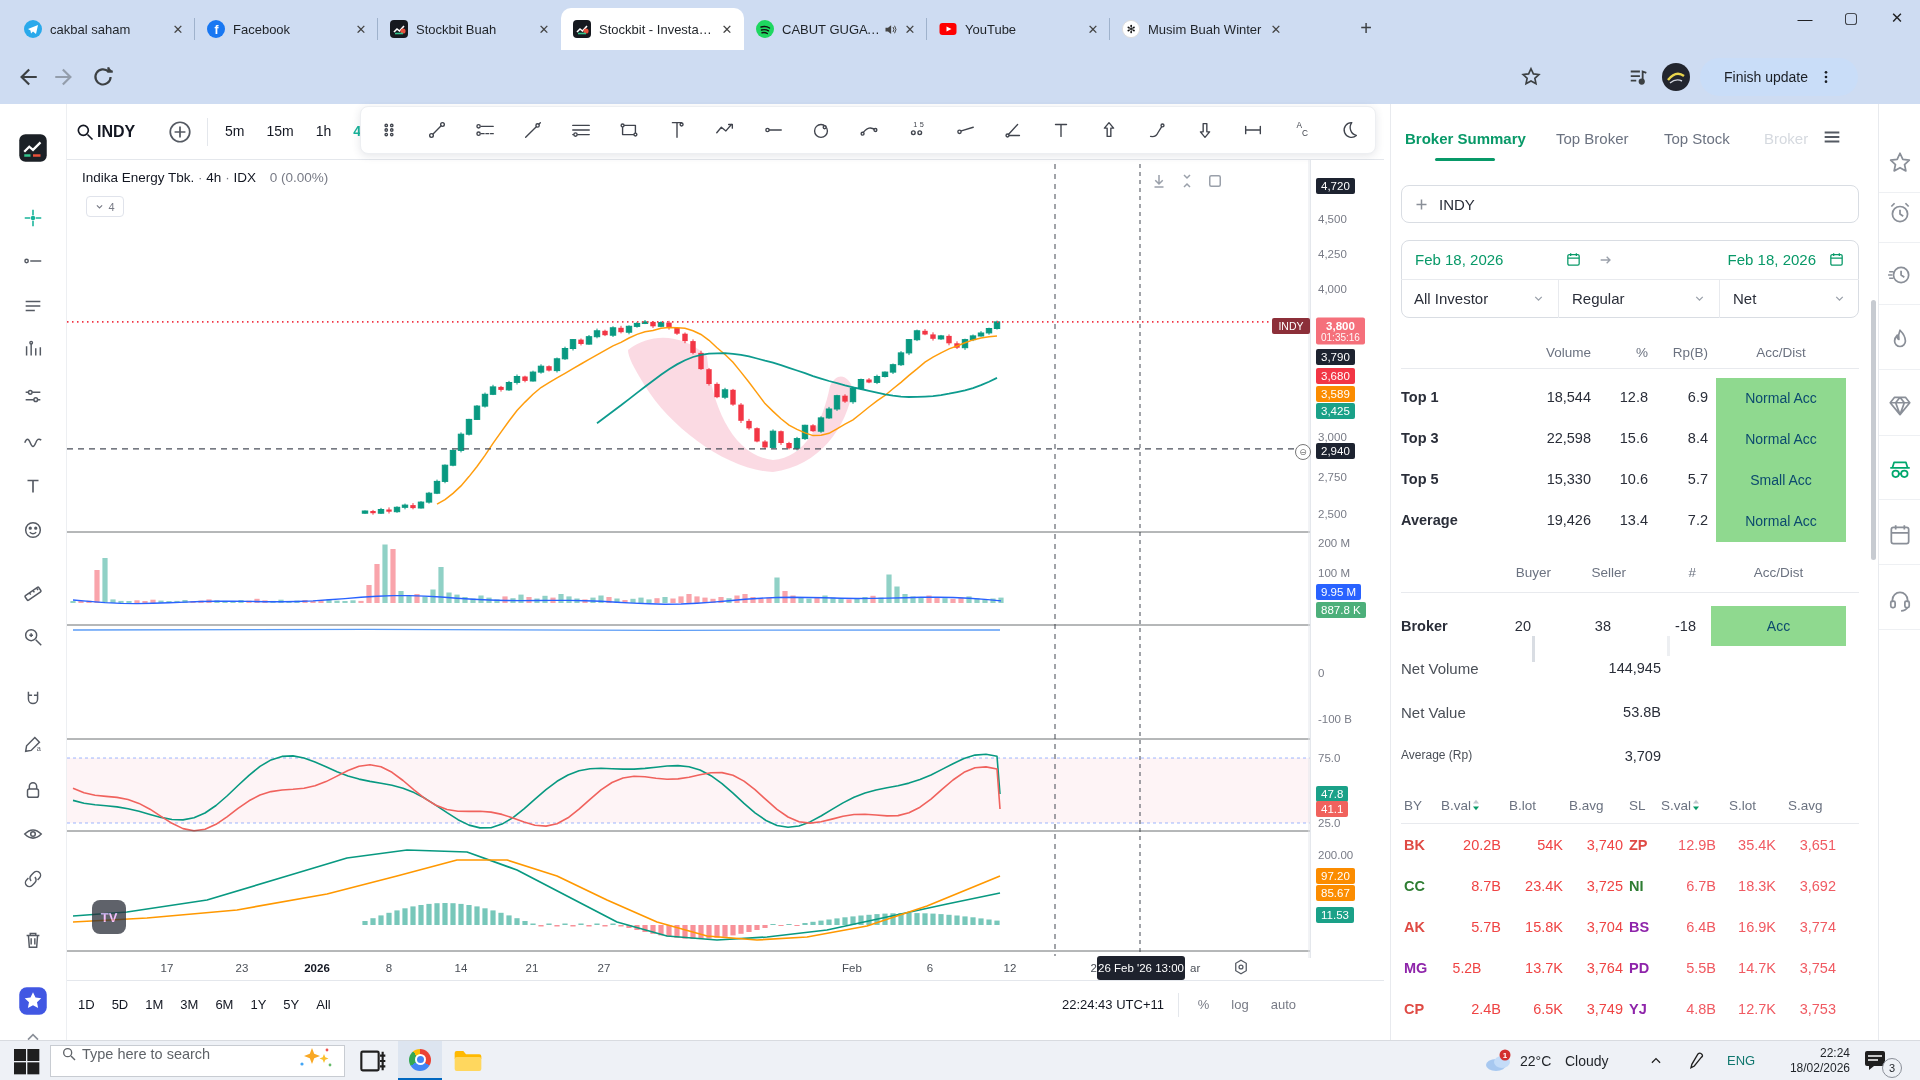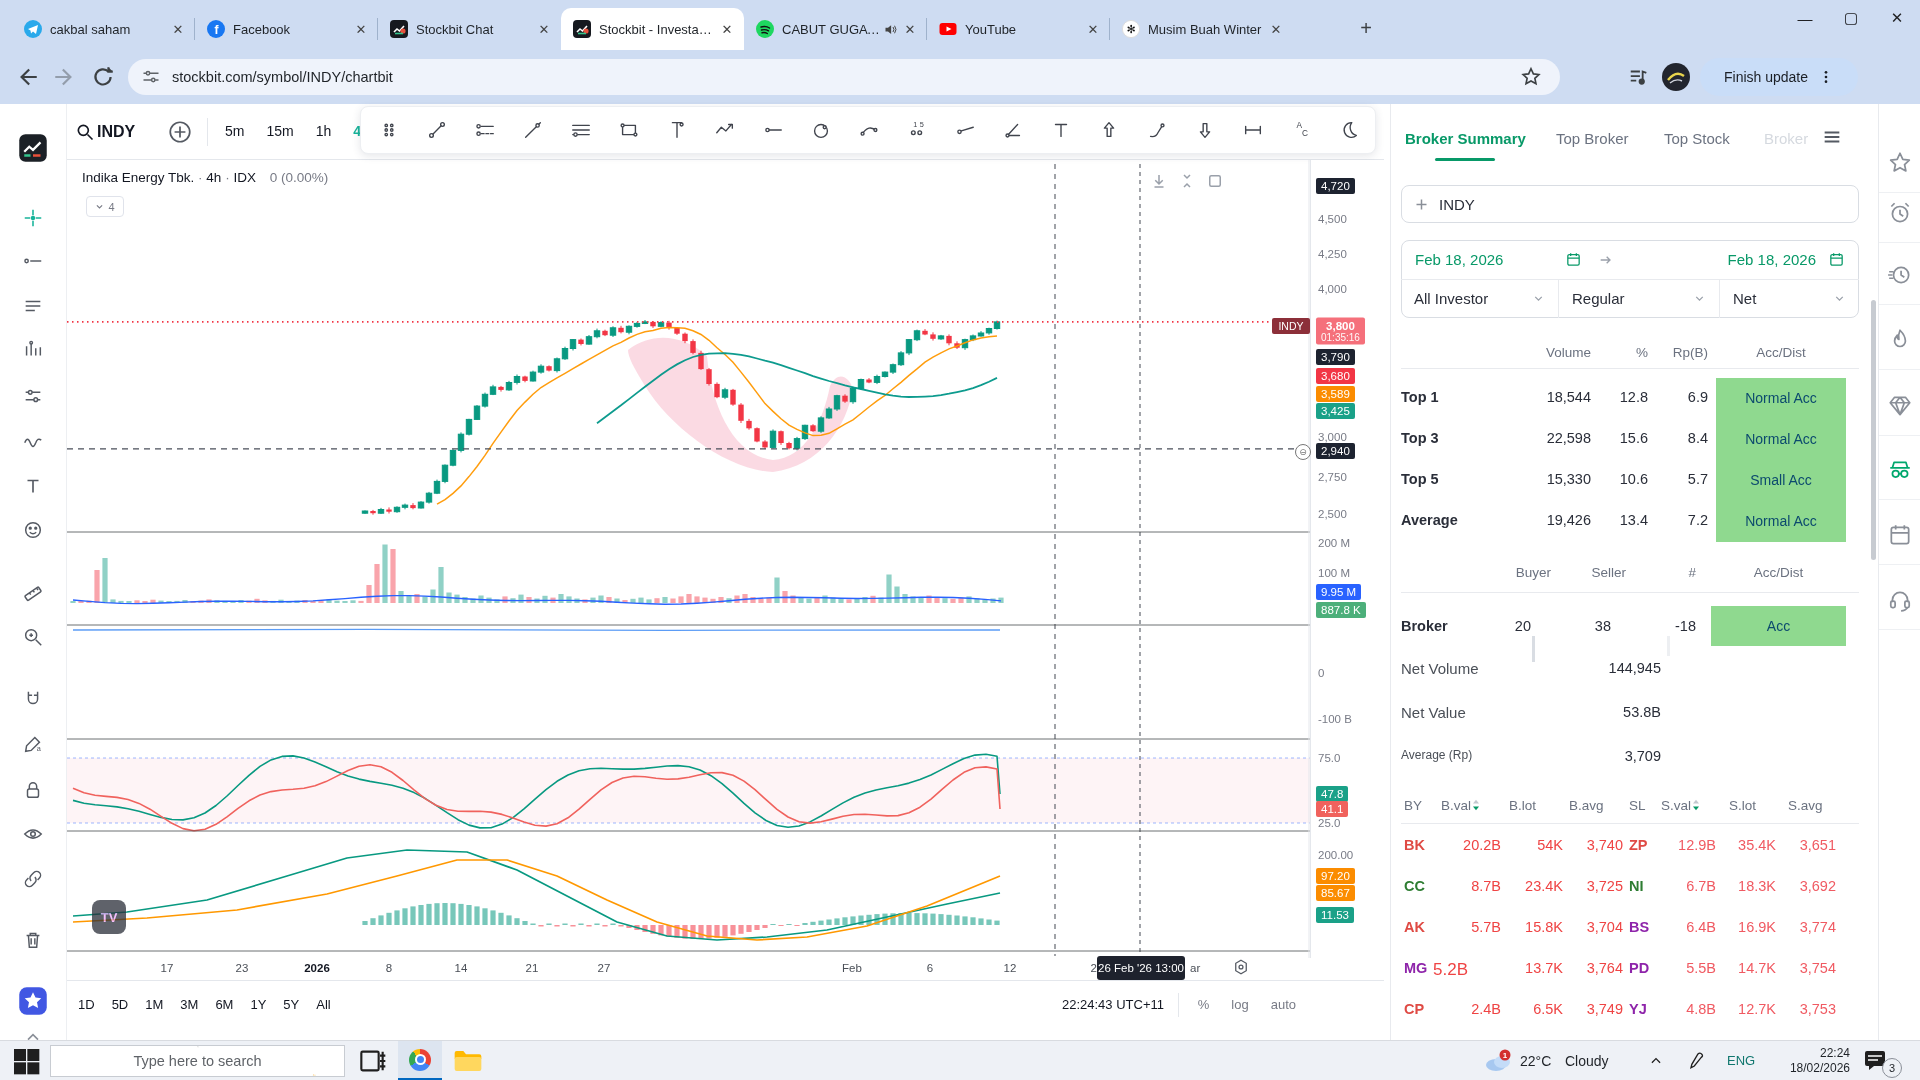--- a/index.html
+++ b/index.html
@@ -64,21 +64,21 @@
   .accblock{background:#8FD98F;}
   .acctxt{font-size:14px;color:#0c4a6e;text-align:center;}
   .bval{color:#ef4444;}
   .sval{color:#F05A62;}
   .code-red{color:#DF4A44;font-weight:bold;}
   .code-green{color:#2E7D32;font-weight:bold;}
   .code-purple{color:#8E24AA;font-weight:bold;}
   .hairline{background:#E8EAEE;height:1px;}
   
   #taskbar{left:0;top:1040px;width:1920px;height:40px;background:#EEF1F6;border-top:1px solid #D8DBE0;box-sizing:border-box;}
-  #tsearch{left:50px;top:4px;width:295px;height:32px;background:#fff;border:1px solid #C8CCD2;box-sizing:border-box;display:flex;align-items:center;padding:0 10px;gap:5px;flex-direction:column;}
+  #tsearch{left:50px;top:4px;width:295px;height:32px;background:#fff;border:1px solid #C8CCD2;box-sizing:border-box;display:flex;padding:0 10px;gap:5px;}
   #tsearch span{font-size:14.5px;color:#5f6368;}
   .tbico{top:4px;width:40px;height:32px;display:flex;align-items:center;justify-content:center;}
   #tbtime{text-align:right;font-size:12px;color:#1f2328;line-height:15px;top:5px;}
 </style>
 </head>
 <body>
 
 <div class="abs" id="tabbar">
   <div class="abs" id="tabs">
       <div class="abs tab" style="left: 12px; width: 183px;">
@@ -105,21 +105,21 @@
       <div class="abs tabsep" style="left: 377px;"></div>
       <div class="abs tab" style="left: 378px; width: 183px;">
         <span class="favicon">
           <svg width="18" height="18" viewBox="0 0 18 18">
             <rect x="0" y="0" width="18" height="18" rx="4" fill="#16191F"></rect>
             <path d="M4 12 l3-3 2.5 2 4.5-5" stroke="#fff" stroke-width="1.6" fill="none"></path>
             <circle cx="13" cy="11" r="2.6" fill="#E8503A"></circle>
             <path d="M5 13.5 h8" stroke="#35C48D" stroke-width="1.6"></path>
           </svg>
         </span>
-        <span class="title">Stockbit Chat</span>
+        <span class="title">Stockbit Buah</span>
         <span class="close">✕</span>
       </div>
       <div class="abs tab active" style="left: 561px; width: 183px;">
         <span class="favicon">
           <svg width="18" height="18" viewBox="0 0 18 18">
             <rect x="0" y="0" width="18" height="18" rx="4" fill="#16191F"></rect>
             <path d="M4 12 l3-3 2.5 2 4.5-5" stroke="#fff" stroke-width="1.6" fill="none"></path>
             <circle cx="13" cy="11" r="2.6" fill="#E8503A"></circle>
             <path d="M5 13.5 h8" stroke="#35C48D" stroke-width="1.6"></path>
           </svg>
@@ -174,29 +174,20 @@
   <svg class="abs navbtn" style="left:14px;" viewBox="0 0 24 24" fill="none" stroke="#3c4043" stroke-width="2">
       <path d="M14 5 L7 12 L14 19 M7 12 H21"></path>
     </svg>
   <svg class="abs navbtn" style="left:52px;opacity:.4;" viewBox="0 0 24 24" fill="none" stroke="#3c4043" stroke-width="2">
       <path d="M10 5 L17 12 L10 19 M17 12 H3"></path>
     </svg>
   <svg class="abs navbtn" style="left:90px;" viewBox="0 0 24 24" fill="none" stroke="#3c4043" stroke-width="2">
       <path d="M19 12 a7 7 0 1 1 -2-5"></path>
       <path d="M17 3 v4 h4" fill="#3c4043"></path>
     </svg>
-  <div class="abs" id="omnibox">
-    <svg width="18" height="18" viewBox="0 0 24 24" fill="none" stroke="#5f6368" stroke-width="2">
-        <circle cx="8" cy="7" r="2.2"></circle>
-        <path d="M2 7 h4 M10 7 h12"></path>
-        <circle cx="15" cy="16" r="2.2"></circle>
-        <path d="M2 16 h11 M17.5 16 h4.5"></path>
-      </svg>
-    <span id="urltext">stockbit.com/symbol/INDY/chartbit</span>
-  </div>
   <svg class="abs" style="left:1520px;top:16px;" width="22" height="22" viewBox="0 0 24 24" fill="none" stroke="#3c4043" stroke-width="1.8">
       <path d="M12 3 l2.6 5.6 6 .7 -4.4 4.1 1.2 5.9 -5.4-3 -5.4 3 1.2-5.9 -4.4-4.1 6-.7z"></path>
     </svg>
   <svg class="abs" style="left:1628px;top:16px;" width="22" height="22" viewBox="0 0 24 24" fill="none" stroke="#3c4043" stroke-width="2">
       <path d="M3 6 h10 M3 11 h10 M3 16 h6"></path>
       <path d="M16 16 V6 l4 1.5"></path>
       <circle cx="15" cy="17" r="2.4" fill="#3c4043"></circle>
     </svg>
   <div class="abs" style="left:1662px;top:13px;width:28px;height:28px;border-radius:50%;background:#22252e;overflow:hidden;">
     <svg width="28" height="28" viewBox="0 0 28 28">
@@ -1112,21 +1103,21 @@
     <span class="abs sval" style="left:385px;top:774px;width:60px;text-align:right;font-size:14.5px;">3,692</span>
     <span class="abs code-red" style="left:13px;top:815px;font-size:14.5px;">AK</span>
     <span class="abs bval" style="left:42px;top:815px;width:68px;text-align:right;font-size:14.5px;">5.7B</span>
     <span class="abs bval" style="left:110px;top:815px;width:62px;text-align:right;font-size:14.5px;">15.8K</span>
     <span class="abs bval" style="left:172px;top:815px;width:60px;text-align:right;font-size:14.5px;">3,704</span>
     <span class="abs code-purple" style="left:238px;top:815px;font-size:14.5px;">BS</span>
     <span class="abs sval" style="left:260px;top:815px;width:65px;text-align:right;font-size:14.5px;">6.4B</span>
     <span class="abs sval" style="left:325px;top:815px;width:60px;text-align:right;font-size:14.5px;">16.9K</span>
     <span class="abs sval" style="left:385px;top:815px;width:60px;text-align:right;font-size:14.5px;">3,774</span>
     <span class="abs code-purple" style="left:13px;top:856px;font-size:14.5px;">MG</span>
-    <span class="abs bval" style="left:42px;top:856px;width:68px;text-align:left;font-size:17px;">5.2B</span>
+    <span class="abs bval" style="left:42px;top:856px;width:68px;text-align:center;font-size:14px;">5.2B</span>
     <span class="abs bval" style="left:110px;top:856px;width:62px;text-align:right;font-size:14.5px;">13.7K</span>
     <span class="abs bval" style="left:172px;top:856px;width:60px;text-align:right;font-size:14.5px;">3,764</span>
     <span class="abs code-purple" style="left:238px;top:856px;font-size:14.5px;">PD</span>
     <span class="abs sval" style="left:260px;top:856px;width:65px;text-align:right;font-size:14.5px;">5.5B</span>
     <span class="abs sval" style="left:325px;top:856px;width:60px;text-align:right;font-size:14.5px;">14.7K</span>
     <span class="abs sval" style="left:385px;top:856px;width:60px;text-align:right;font-size:14.5px;">3,754</span>
     <span class="abs code-red" style="left:13px;top:897px;font-size:14.5px;">CP</span>
     <span class="abs bval" style="left:42px;top:897px;width:68px;text-align:right;font-size:14.5px;">2.4B</span>
     <span class="abs bval" style="left:110px;top:897px;width:62px;text-align:right;font-size:14.5px;">6.5K</span>
     <span class="abs bval" style="left:172px;top:897px;width:60px;text-align:right;font-size:14.5px;">3,749</span>

